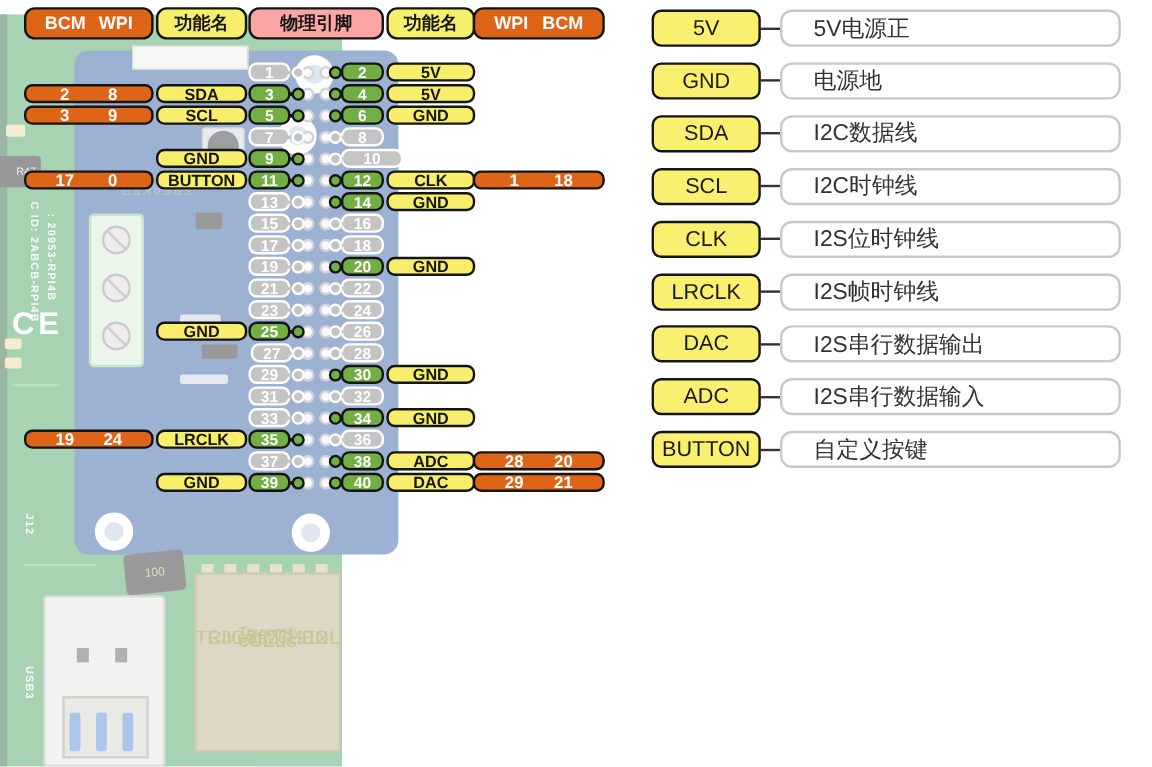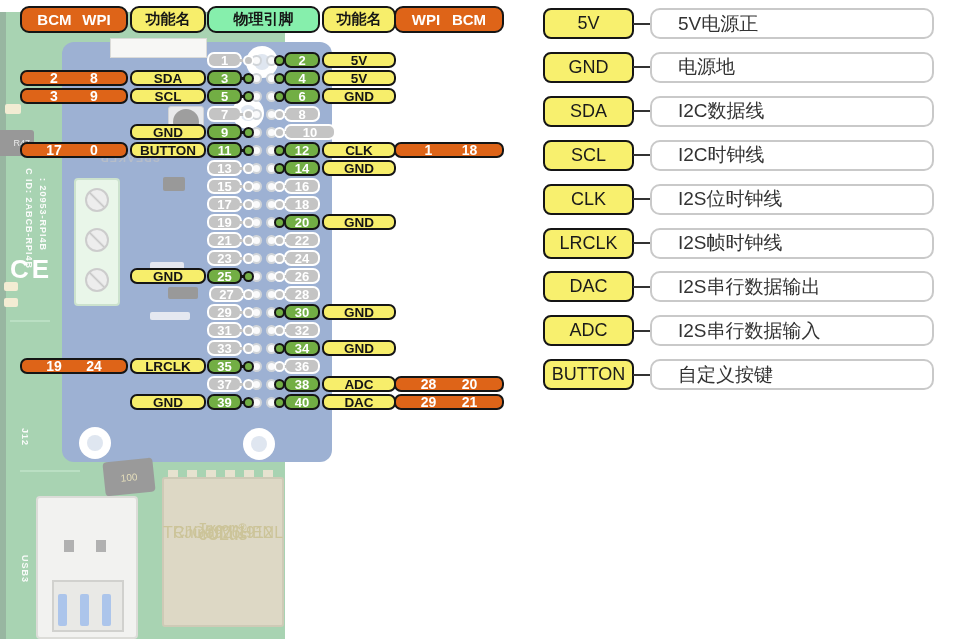--- a/index.html
+++ b/index.html
@@ -44,21 +44,21 @@
   .eth .origin{font-size:16px;margin-top:3px;}
   .eth .cert{font-size:16px;margin-top:5px;font-weight:bold;}
   .ethfinger{width:10px;height:7px;background:#c9c096;top:470px;}
   
   .ov{position:absolute;inset:0;}
   .box{position:absolute;box-sizing:border-box;border:2px solid #151515;border-radius:7px;
        display:flex;align-items:center;justify-content:center;font-weight:bold;}
   .hdr{top:6px;height:27px;border-radius:9px;font-size:15px;}
   .orange{background:#DE6418;color:#fff;}
   .yellow{background:#F7EE6B;color:#151515;}
-  .hgreen{background:#86efac;color:#151515;}
+  .hgreen{background:#fca5a5;color:#151515;}
   .green-pin{background:#72AE44;color:#fff;}
   .gray-pin{background:#C4C4C4;color:#fff;border-color:#fff;}
   .pinbox{height:16px;font-size:13px;border-radius:7px;}
   .funcbox{height:16px;font-size:13.5px;border-radius:7px;letter-spacing:0;}
   .numbox{height:16px;font-size:14px;border-radius:7px;justify-content:space-around;padding:0 12px;}
   .numbox span{display:block;min-width:22px;text-align:center;}
   .hsplit{justify-content:space-around;padding:0 10px;}
   .stub{position:absolute;height:3px;}
   .dot{position:absolute;width:11px;height:11px;border-radius:50%;box-sizing:border-box;border:2px solid #151515;}
   .dot.g{background:#72AE44;border-color:#151515;}

